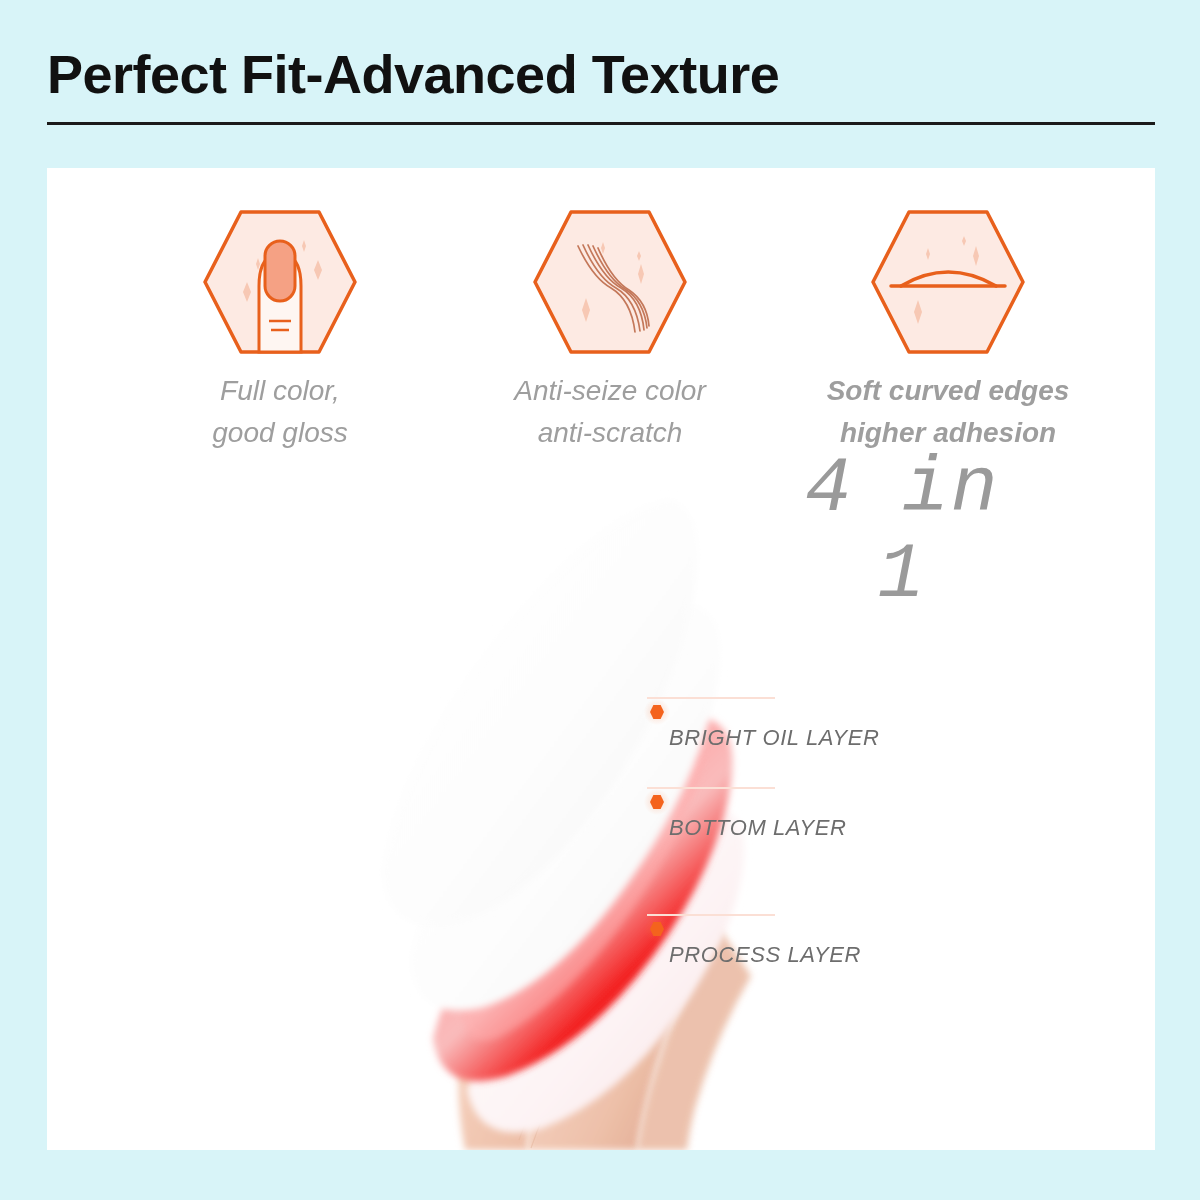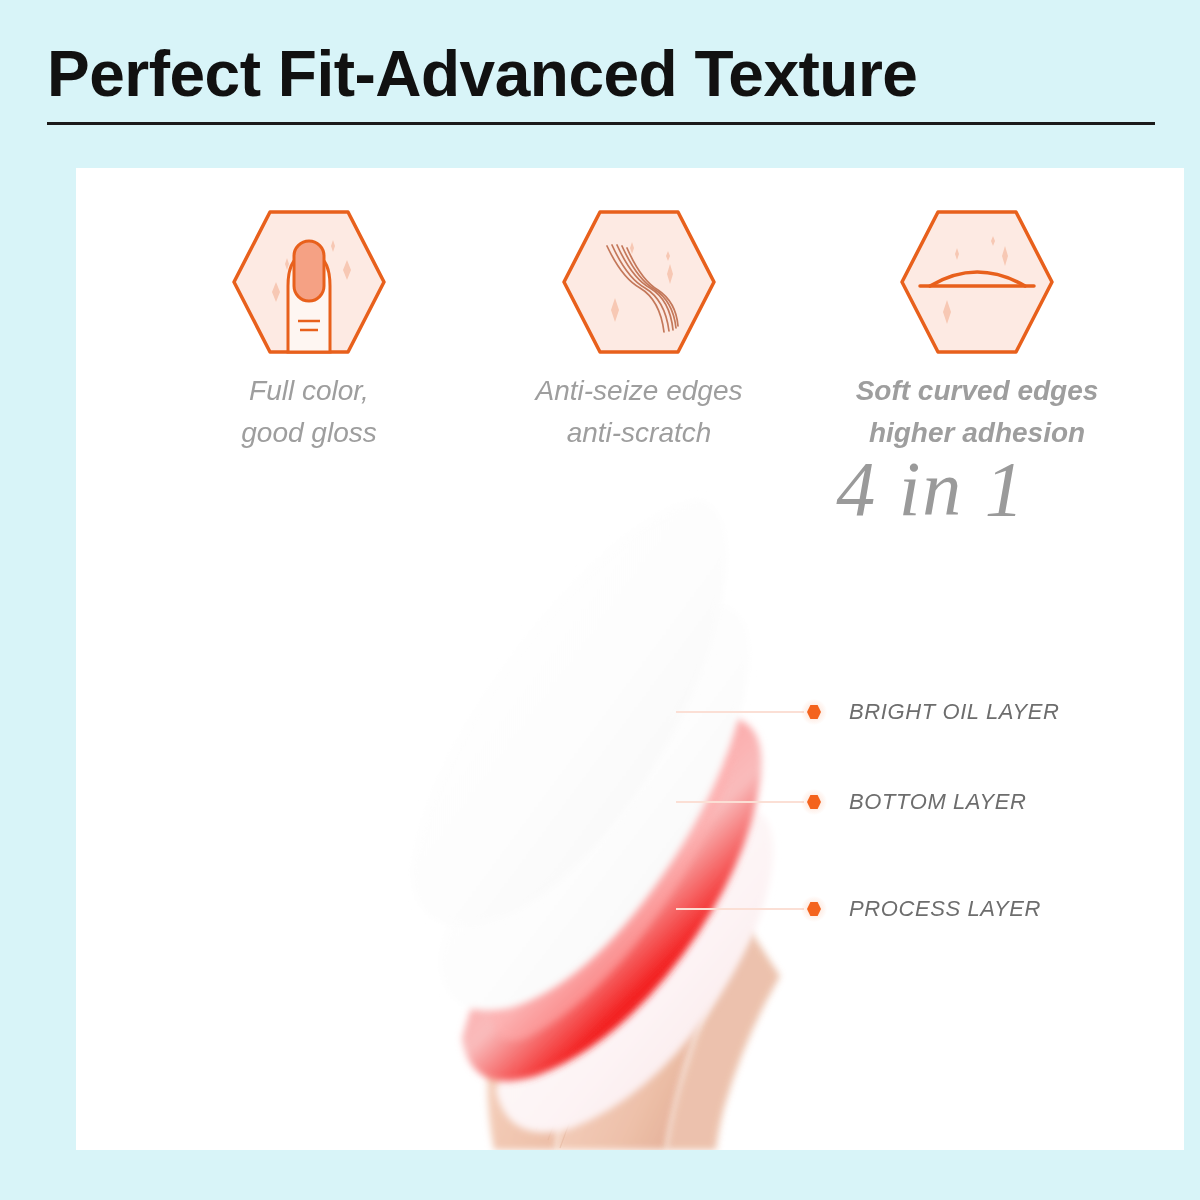--- a/index.html
+++ b/index.html
@@ -18,21 +18,21 @@
   
   .header {
     position: absolute;
     left: 47px;
     top: 44px;
     width: 1108px;
     height: 84px;
   }
   .page-title {
     font-family: "Liberation Sans", sans-serif;
-    font-size: 64px;
+    font-size: 54px;
     font-weight: bold;
     color: #111111;
     letter-spacing: -0.5px;
     line-height: 60px;
     margin: 0;
     white-space: nowrap;
   }
   .title-rule {
     position: absolute;
     left: 0;
@@ -44,21 +44,20 @@
 
   
   .card {
     position: absolute;
     left: 47px;
     top: 168px;
     width: 1108px;
     height: 982px;
     background: #ffffff;
     overflow: hidden;
-    margin-left: 29px;
   }
 
   
   .features {
     position: absolute;
     left: 0;
     top: 0;
     width: 1108px;
     height: 300px;
   }
@@ -108,21 +107,21 @@
   }
   .nail-art svg { display: block; }
 
   
   .four-in-one {
     position: absolute;
     left: 725px;
     top: 278px;
     width: 260px;
     text-align: center;
-    font-family: Liberation Serif, serif;
+    font-family: Liberation Mono, monospace;
     font-style: italic;
     font-size: 78px;
     font-weight: normal;
     color: #9a9a9a;
     letter-spacing: 2px;
     line-height: 86px;
   }
 
   
   .callouts {
@@ -130,21 +129,21 @@
     left: 0;
     top: 0;
     width: 1108px;
     height: 982px;
   }
   .callout {
     position: absolute;
     left: 600px;
     height: 30px;
     display: flex;
-    align-items: center;
+    flex-direction: column;
   }
   .callout-line {
     width: 128px;
     height: 2px;
     background: #fbdfd5;
     flex: none;
   }
   .callout-dot {
     width: 26px;
     height: 26px;
@@ -168,21 +167,21 @@
     font-family: "Liberation Sans", sans-serif;
     font-style: italic;
     font-size: 22px;
     letter-spacing: 0.6px;
     color: #6d6d6d;
     white-space: nowrap;
   }
 
   .co-1 { top: 529px; }
   .co-2 { top: 619px; }
-  .co-3 { top: 726px; }
+  .co-3 { top: 746px; }
   .co-4 { top: 806px; }
 </style>
 </head>
 <body>
 
 <div class="header">
   <h1 class="page-title">Perfect Fit-Advanced Texture</h1>
   <div class="title-rule"></div>
 </div>
 
@@ -223,21 +222,21 @@
             <path d="M62,38 Q77,71 94,81 Q113,93 116,120"></path>
             <path d="M67,40 Q81,72 98,82 Q116,94 118,118"></path>
           </g>
 
           <path d="M51,102 L55,90 L59,102 L55,114 Z" fill="#f7c8b4"></path>
           <path d="M107,66 L110,56 L113,66 L110,76 Z" fill="#f7c8b4"></path>
           <path d="M70,40 L72,34 L74,40 L72,46 Z" fill="#f7c8b4"></path>
           <path d="M106,48 L108,43 L110,48 L108,53 Z" fill="#f7c8b4"></path>
         </svg>
       </div>
-      <div class="feature-caption">Anti-seize edges
+      <div class="feature-caption">Anti-seize color
 anti-scratch</div>
     </div>
 
     <div class="feature feature-3">
       <div class="hex-wrap">
         <svg width="158" height="148" viewBox="0 0 158 148">
           <polygon points="40,4 118,4 154,74 118,144 40,144 4,74" fill="#fdeae3" stroke="#e8601c" stroke-width="3.5" stroke-linejoin="round"></polygon>
           <path d="M32,78 Q79,50 127,78" fill="none" stroke="#e8601c" stroke-width="3.5" stroke-linecap="round"></path>
           <line x1="22" y1="78" x2="136" y2="78" stroke="#e8601c" stroke-width="3.5" stroke-linecap="round"></line>
 

